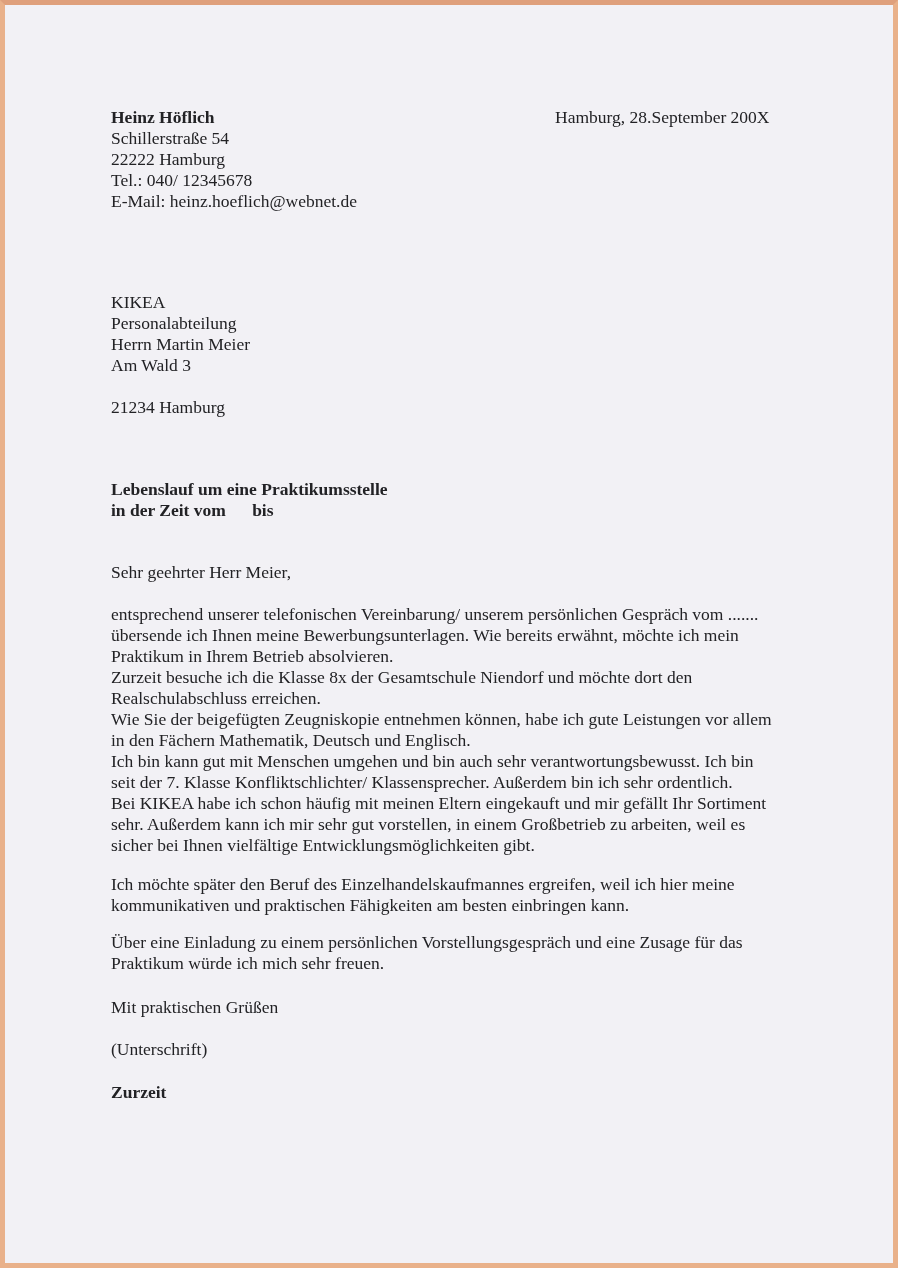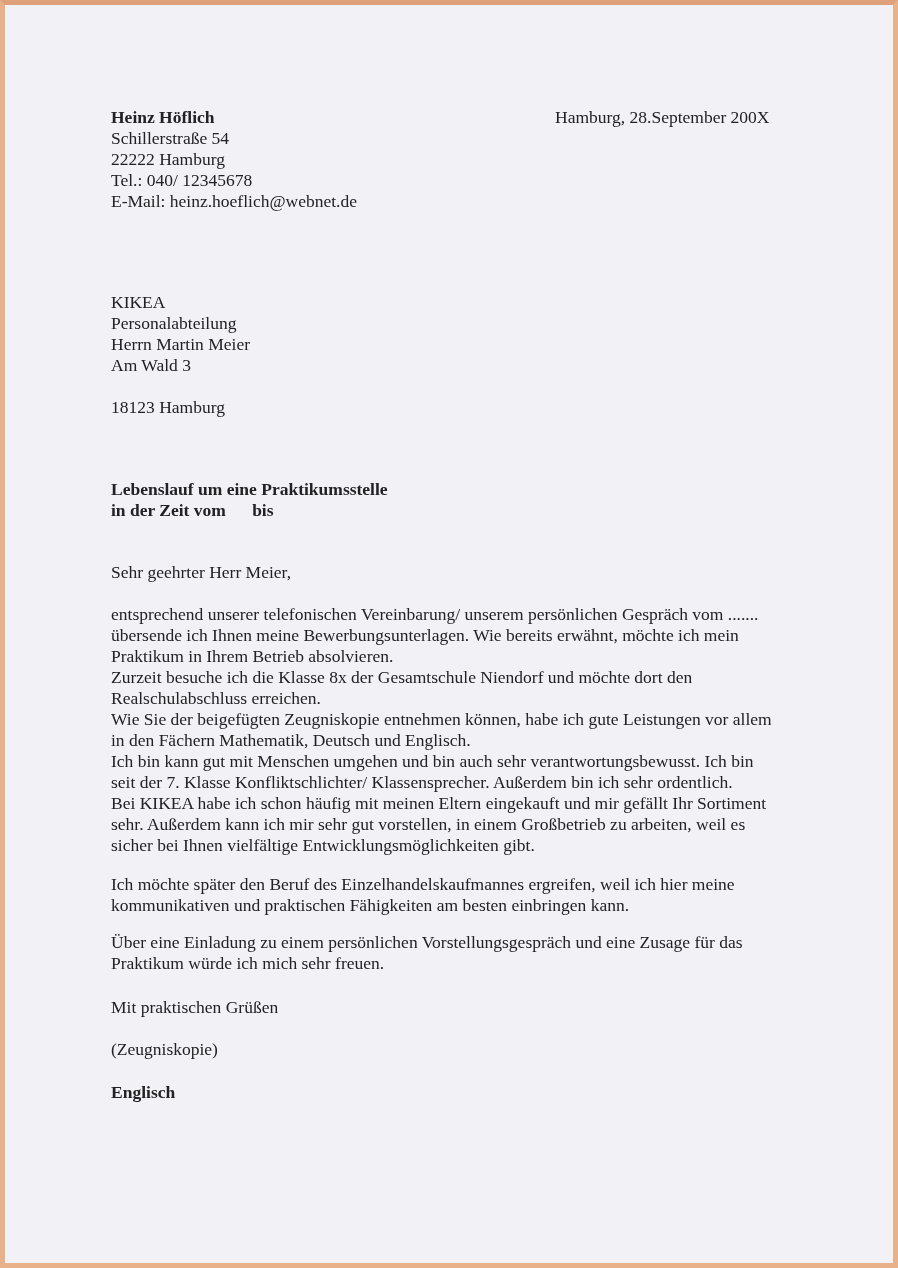--- a/index.html
+++ b/index.html
@@ -36,21 +36,21 @@
 E-Mail: heinz.hoeflich@webnet.de</div>
   </div>
 
   <div class="abs date" style="top:102px">Hamburg, 28.September 200X</div>
 
   <div class="abs lines" style="top:287px">KIKEA
 Personalabteilung
 Herrn Martin Meier
 Am Wald 3
 
-18123 Hamburg</div>
+21234 Hamburg</div>
 
   <div class="abs lines bold" style="top:474px">Lebenslauf um eine Praktikumsstelle
 in der Zeit vom      bis</div>
 
   <div class="abs" style="top:557px">Sehr geehrter Herr Meier,</div>
 
   <div class="abs lines" style="top:599px">entsprechend unserer telefonischen Vereinbarung/ unserem persönlichen Gespräch vom .......
 übersende ich Ihnen meine Bewerbungsunterlagen. Wie bereits erwähnt, möchte ich mein
 Praktikum in Ihrem Betrieb absolvieren.
 Zurzeit besuche ich die Klasse 8x der Gesamtschule Niendorf und möchte dort den
@@ -64,19 +64,19 @@
 sicher bei Ihnen vielfältige Entwicklungsmöglichkeiten gibt.</div>
 
   <div class="abs lines" style="top:927px">Über eine Einladung zu einem persönlichen Vorstellungsgespräch und eine Zusage für das
 Praktikum würde ich mich sehr freuen.</div>
 
   <div class="abs lines" style="top:869px">Ich möchte später den Beruf des Einzelhandelskaufmannes ergreifen, weil ich hier meine
 kommunikativen und praktischen Fähigkeiten am besten einbringen kann.</div>
 
   <div class="abs" style="top:992px">Mit praktischen Grüßen</div>
 
-  <div class="abs" style="top:1034px">(Zeugniskopie)</div>
+  <div class="abs" style="top:1034px">(Unterschrift)</div>
 
   <div class="abs" style="top:1077px">
-    <div class="bold">Englisch</div>
+    <div class="bold">Zurzeit</div>
   </div>
 
 </div>
 
 </body></html>

